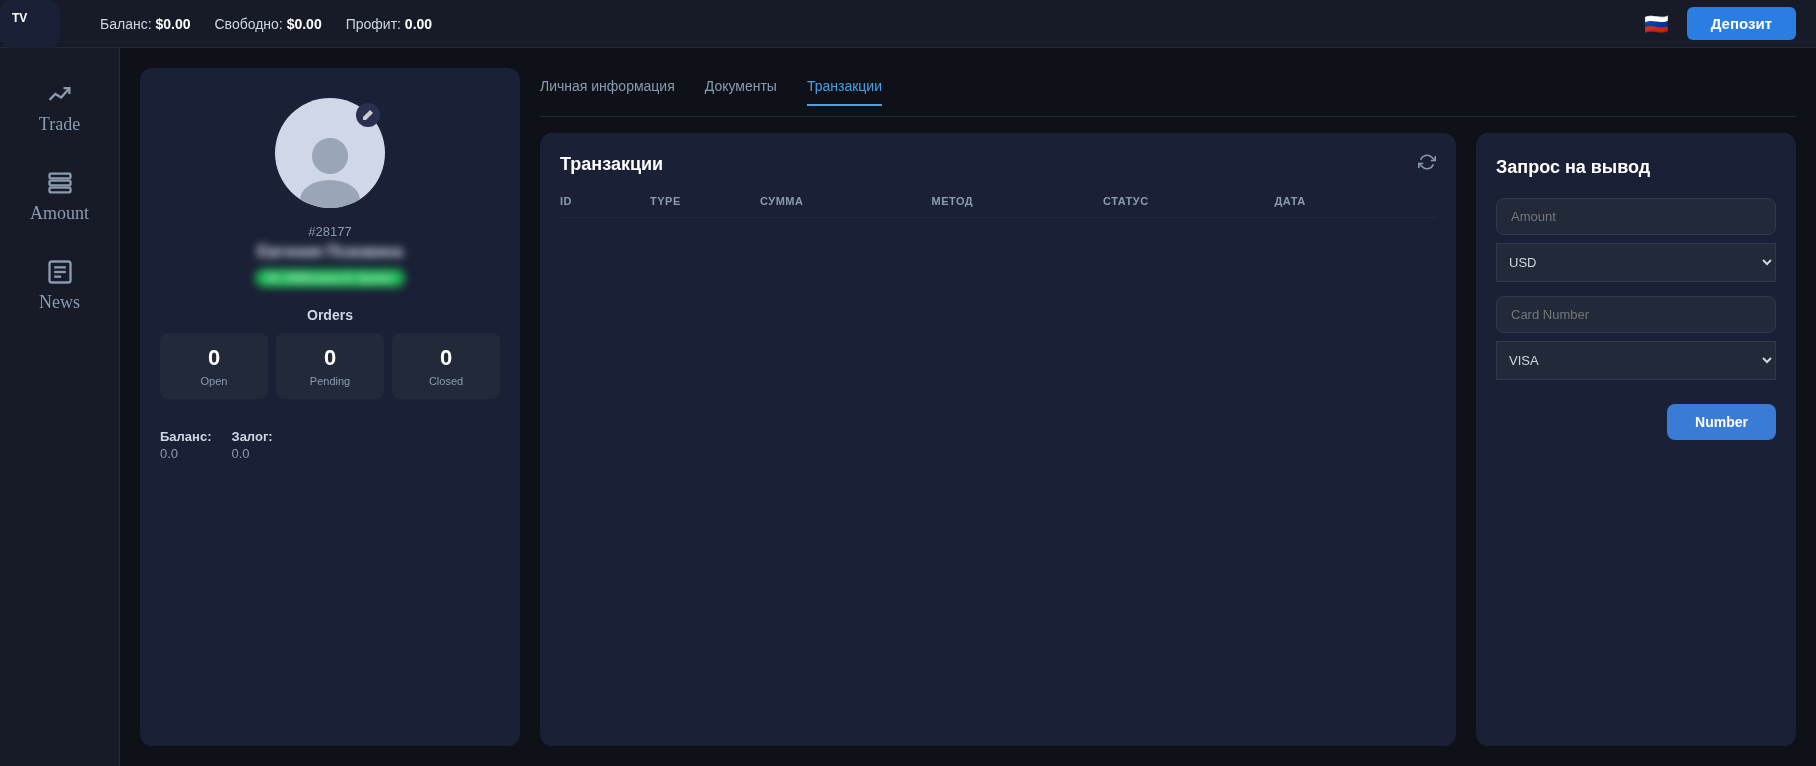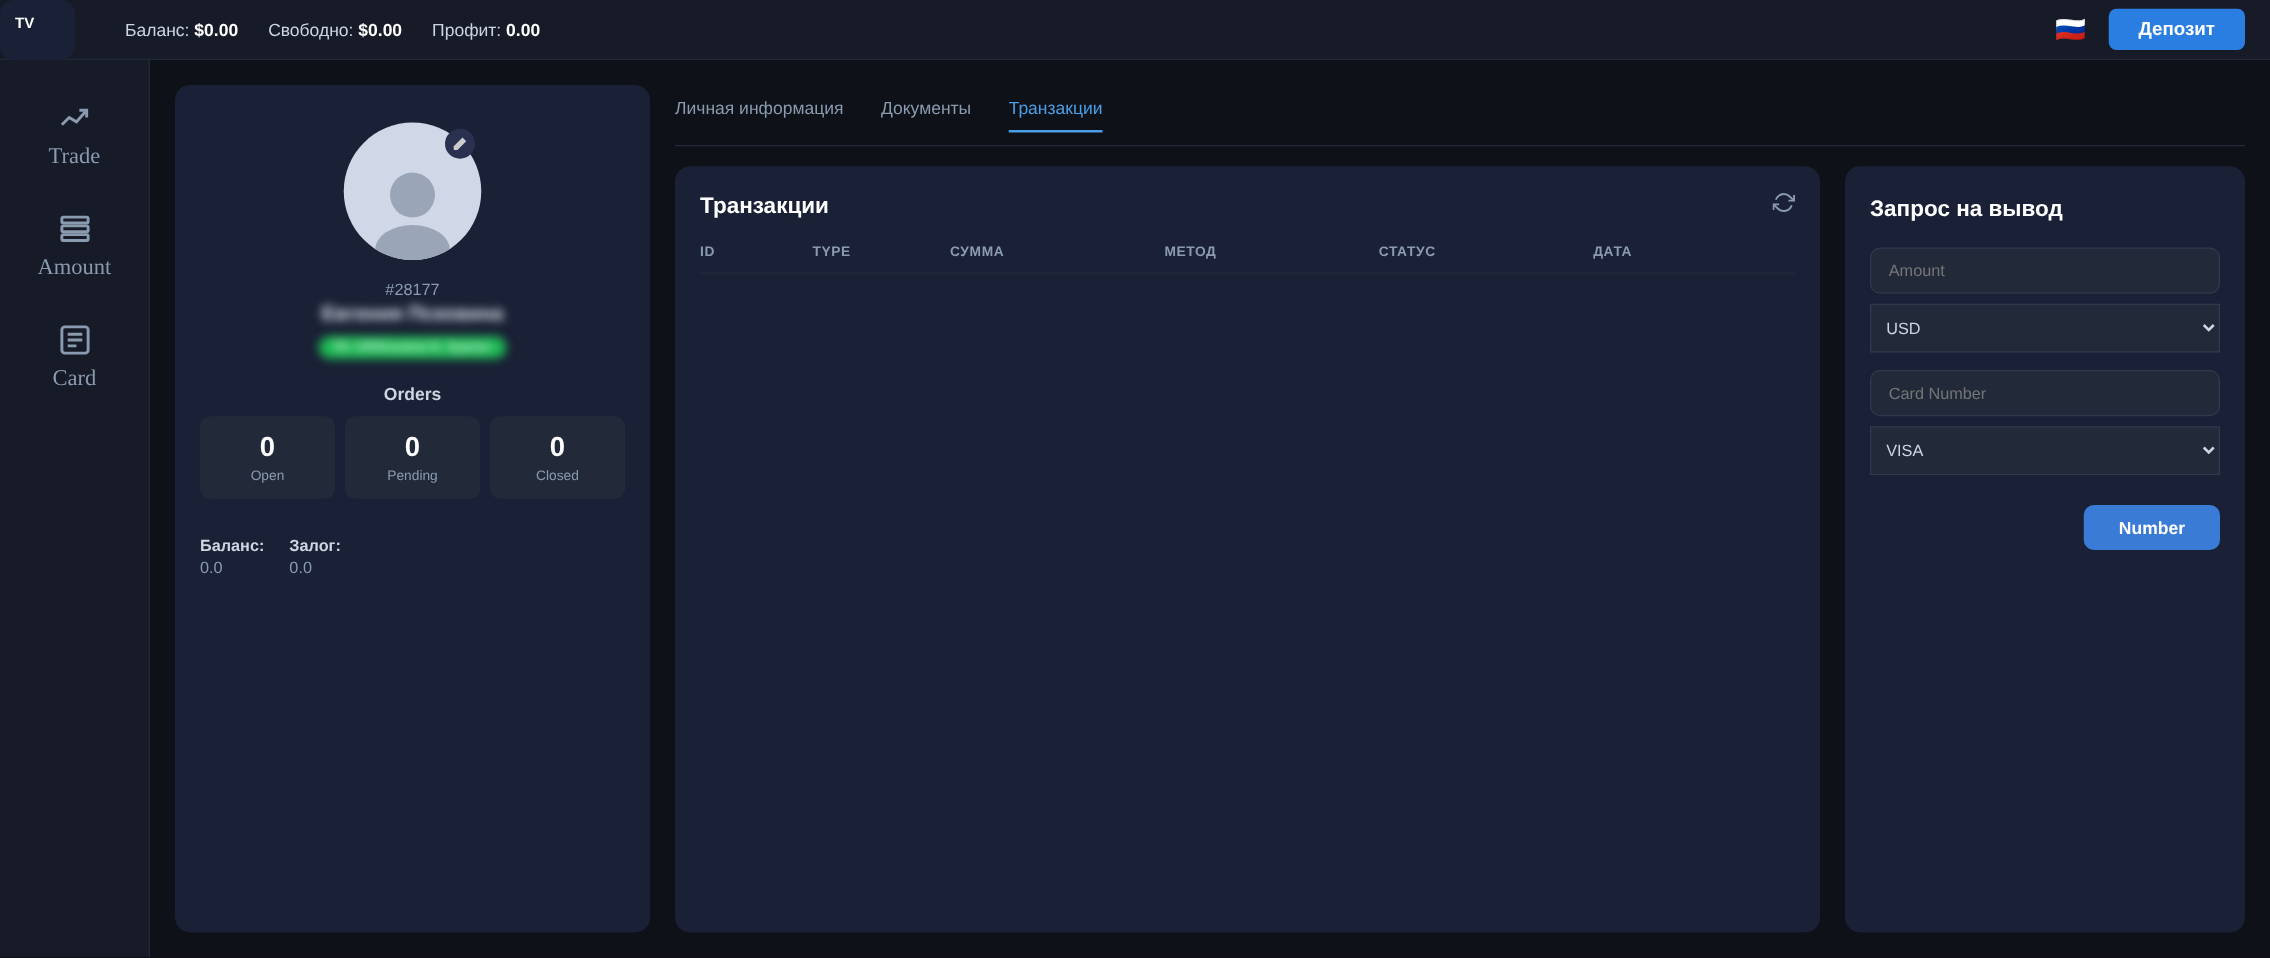--- a/index.html
+++ b/index.html
@@ -412,21 +412,21 @@
       <span>Amount</span>
     </div>
 
     <div class="sidebar-item">
       <svg viewBox="0 0 24 24" fill="none" stroke="#8a9bb0" stroke-width="2">
         <rect x="3" y="3" width="18" height="18" rx="2"></rect>
         <line x1="7" y1="8" x2="17" y2="8"></line>
         <line x1="7" y1="12" x2="17" y2="12"></line>
         <line x1="7" y1="16" x2="13" y2="16"></line>
       </svg>
-      <span>Card</span>
+      <span>News</span>
     </div>
 
 
   </div>
 
   <div class="content">
 
     <div class="profile-card">
       <div class="avatar-wrapper">
         <div class="avatar-img">

